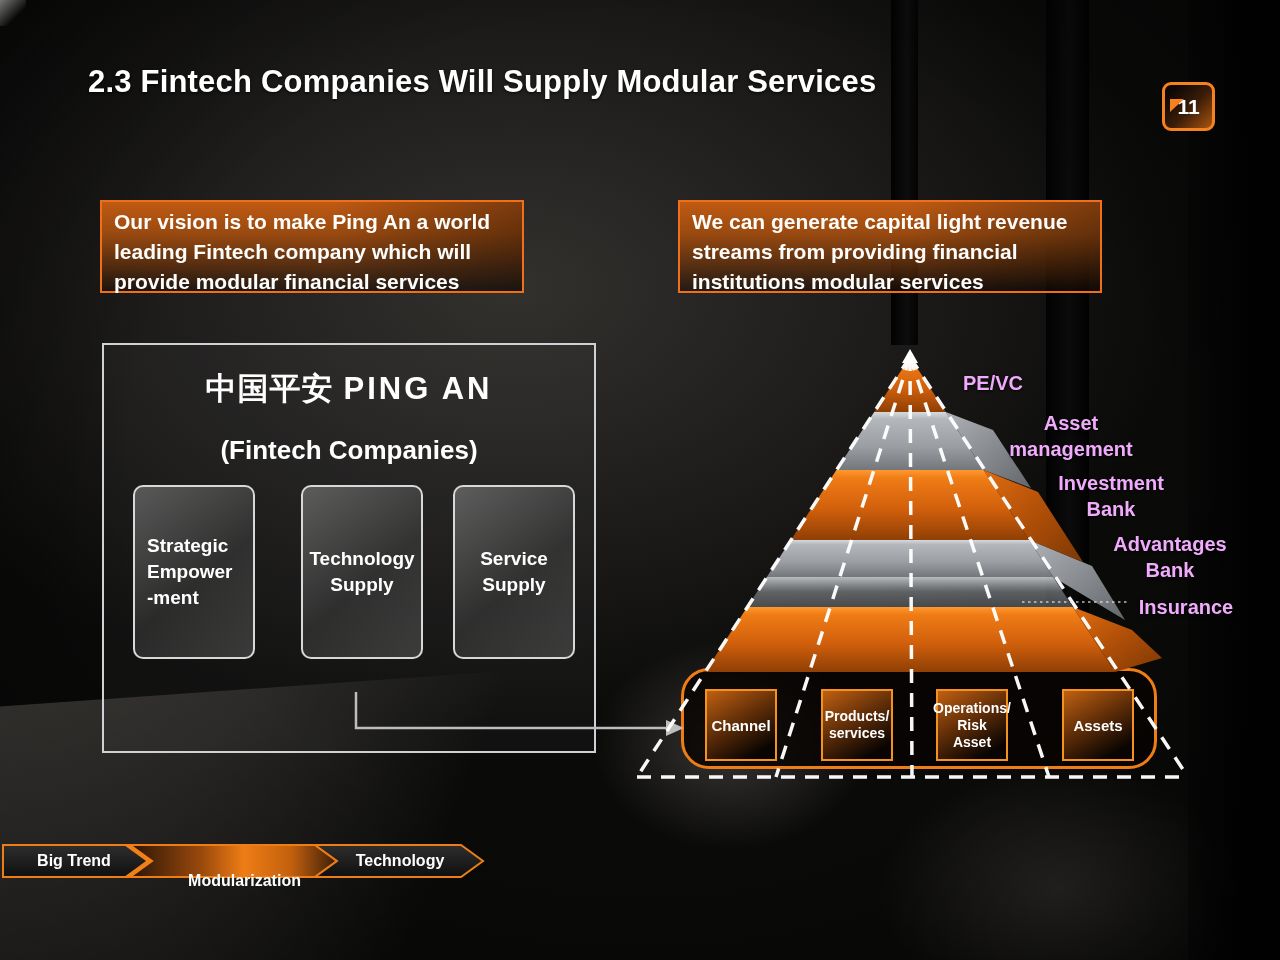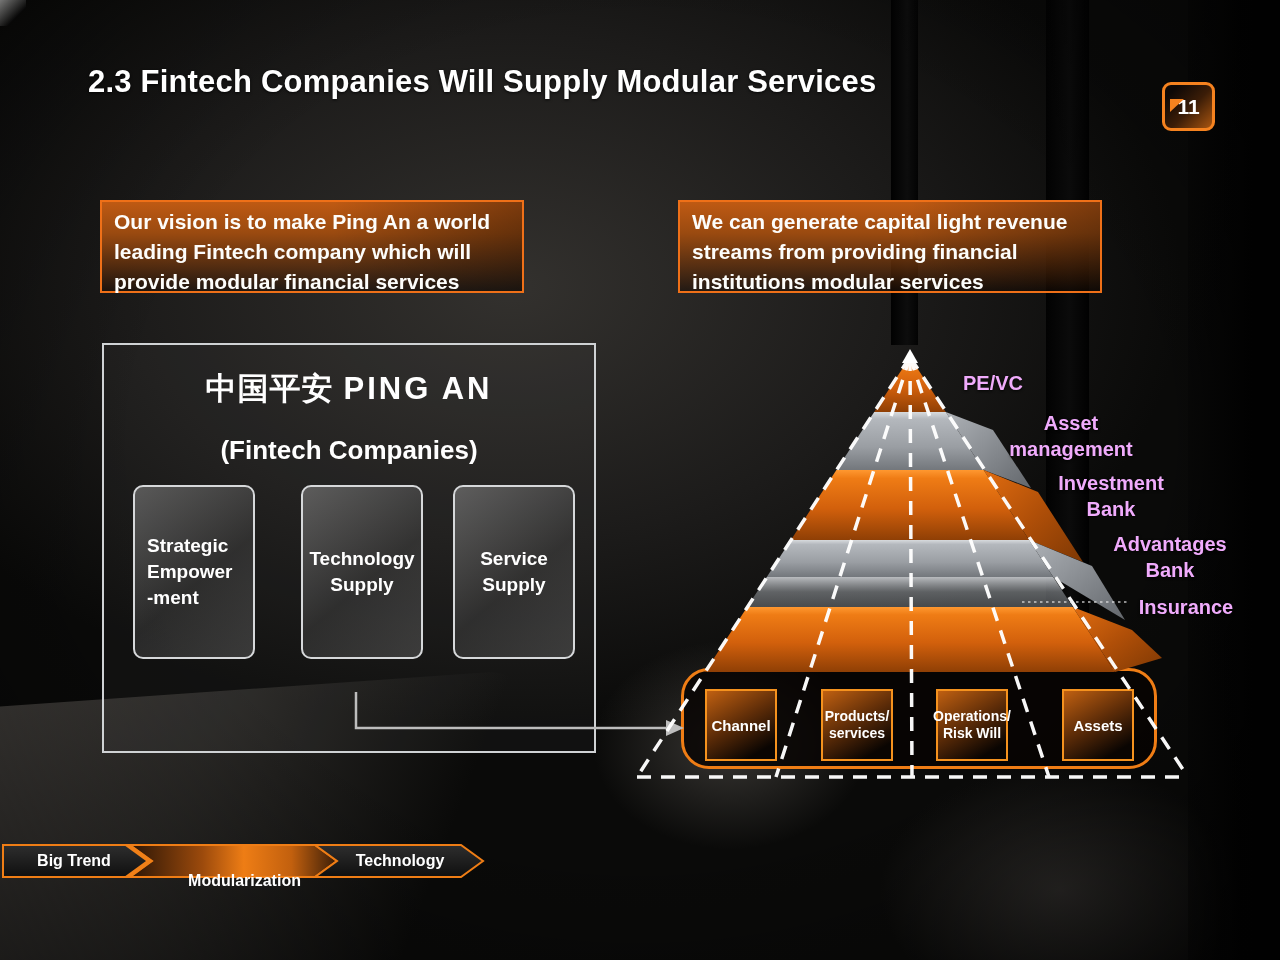--- a/index.html
+++ b/index.html
@@ -106,21 +106,21 @@
   <div class="abs modules-frame z1">
     <div class="abs mbox mbox-2">
       <span>Products/</span>
       <span>services</span>
     </div>
     <div class="abs mbox mbox-1">
       <span>Channel</span>
     </div>
     <div class="abs mbox mbox-3">
       <span>Operations/</span>
-      <span>Risk Will</span>
+      <span>Risk Asset</span>
     </div>
     <div class="abs mbox mbox-4">
       <span>Assets</span>
     </div>
   </div>
 
   <div class="abs panel z1">
     <div class="abs logo-row">
       <span>中国平安</span><span class="logo-en">PING AN</span>
     </div>

